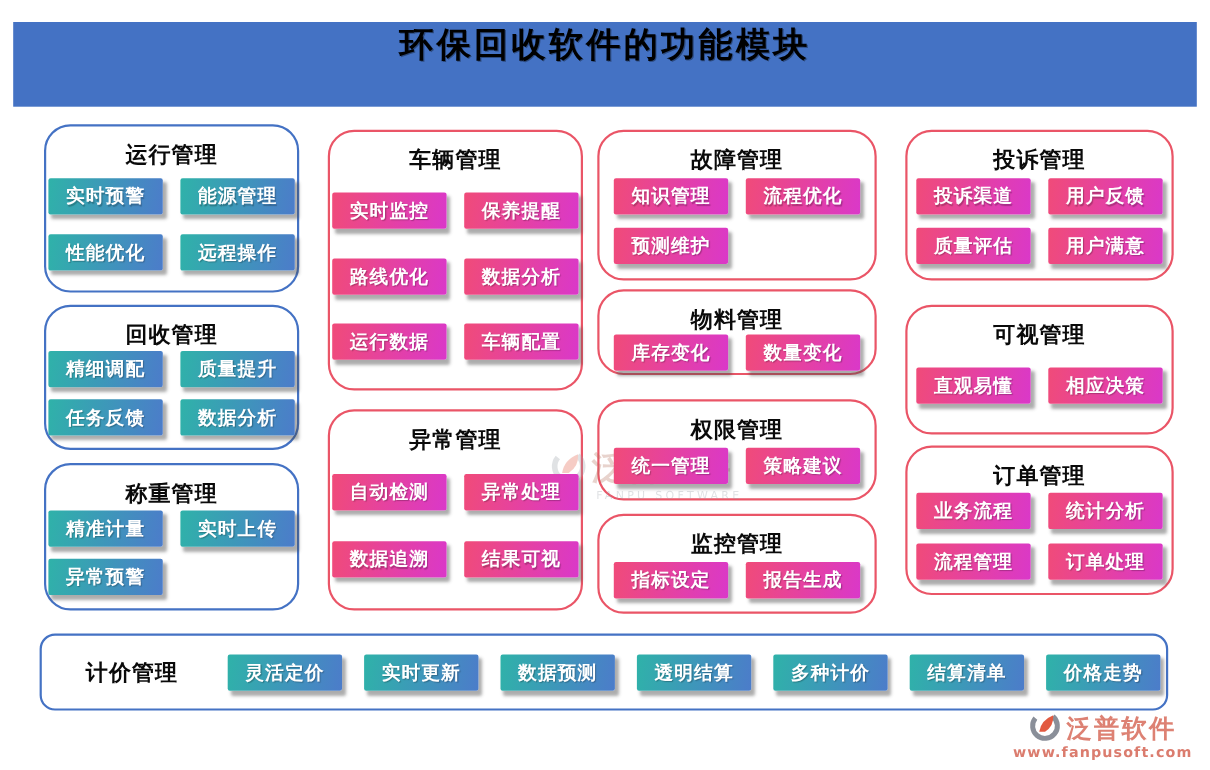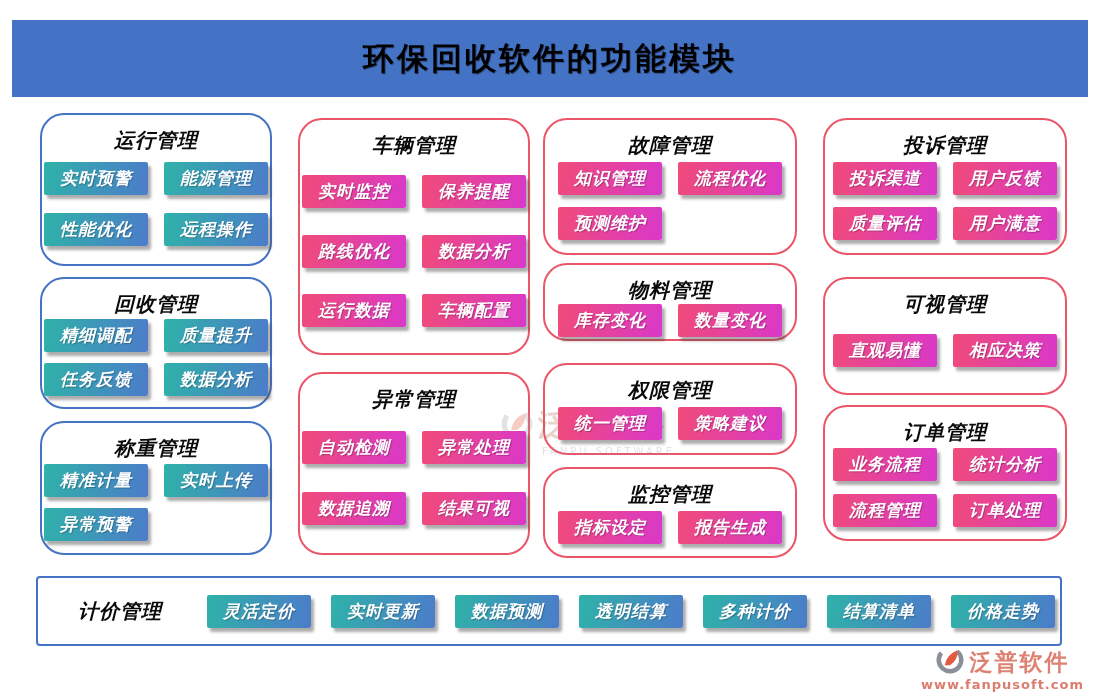--- a/index.html
+++ b/index.html
@@ -6,31 +6,30 @@
   html,body{width:1100px;height:700px}
   body{
     background:#ffffff;
     font-family:"DejaVu Sans","Liberation Sans",sans-serif;
     position:relative;
     overflow:hidden;
   }
   .header{
     position:absolute;left:12px;top:20px;width:1076px;height:77px;
     background:#4472c4;
-    display:flex;align-items:center;justify-content:center;
+    display:flex;align-items:flex-start;justify-content:center;
   }
   .header-title{
     font-size:31px;font-weight:bold;color:#000;letter-spacing:3px;
     text-shadow:1px 1px 0 rgba(0,0,0,.35);
   }
   .card{
     position:absolute;background:#fff;border:2px solid #4472c4;border-radius:24px;
     display:flex;flex-direction:column;align-items:center;
     padding:8px 10px 10px 10px;
-    font-style:italic;
   }
   .card.blue{border-color:#4472c4}
   .card.red{border-color:#ea5567}
   .card-title{
     font-size:20px;font-weight:bold;color:#0a0a0a;letter-spacing:1px;
     position:relative;z-index:3;margin-top:4px;
   }
   .btn-grid{
     display:grid;grid-template-columns:repeat(2,104px);
     column-gap:16px;row-gap:10px;
@@ -57,21 +56,21 @@
   .c-material  {left:543px;top:263px; width:254px; height:78px}
   .c-permission{left:543px;top:363px; width:254px; height:92px}
   .c-monitoring{left:543px;top:467px; width:254px; height:91px}
   .c-complaint {left:823px;top:118px; width:244px; height:137px}
   .c-visual    {left:823px;top:277px; width:244px; height:118px}
   .c-order     {left:823px;top:405px; width:244px; height:136px}
 
   .c-pricing{
     left:36px;top:576px;width:1026px;height:70px;
     flex-direction:row;align-items:center;justify-content:flex-start;
-    padding:0 0 0 40px;border-radius:4px;
+    padding:0 0 0 40px;border-radius:14px;
   }
   .c-pricing .card-title{margin:0 45px 0 0}
   .pricing-row{display:flex;align-items:center;gap:20px}
 
   
   .watermark{
     position:absolute;left:500px;top:405px;width:190px;z-index:2;
     opacity:.3;pointer-events:none;
   }
   .wm-row{display:flex;align-items:center;gap:4px}

